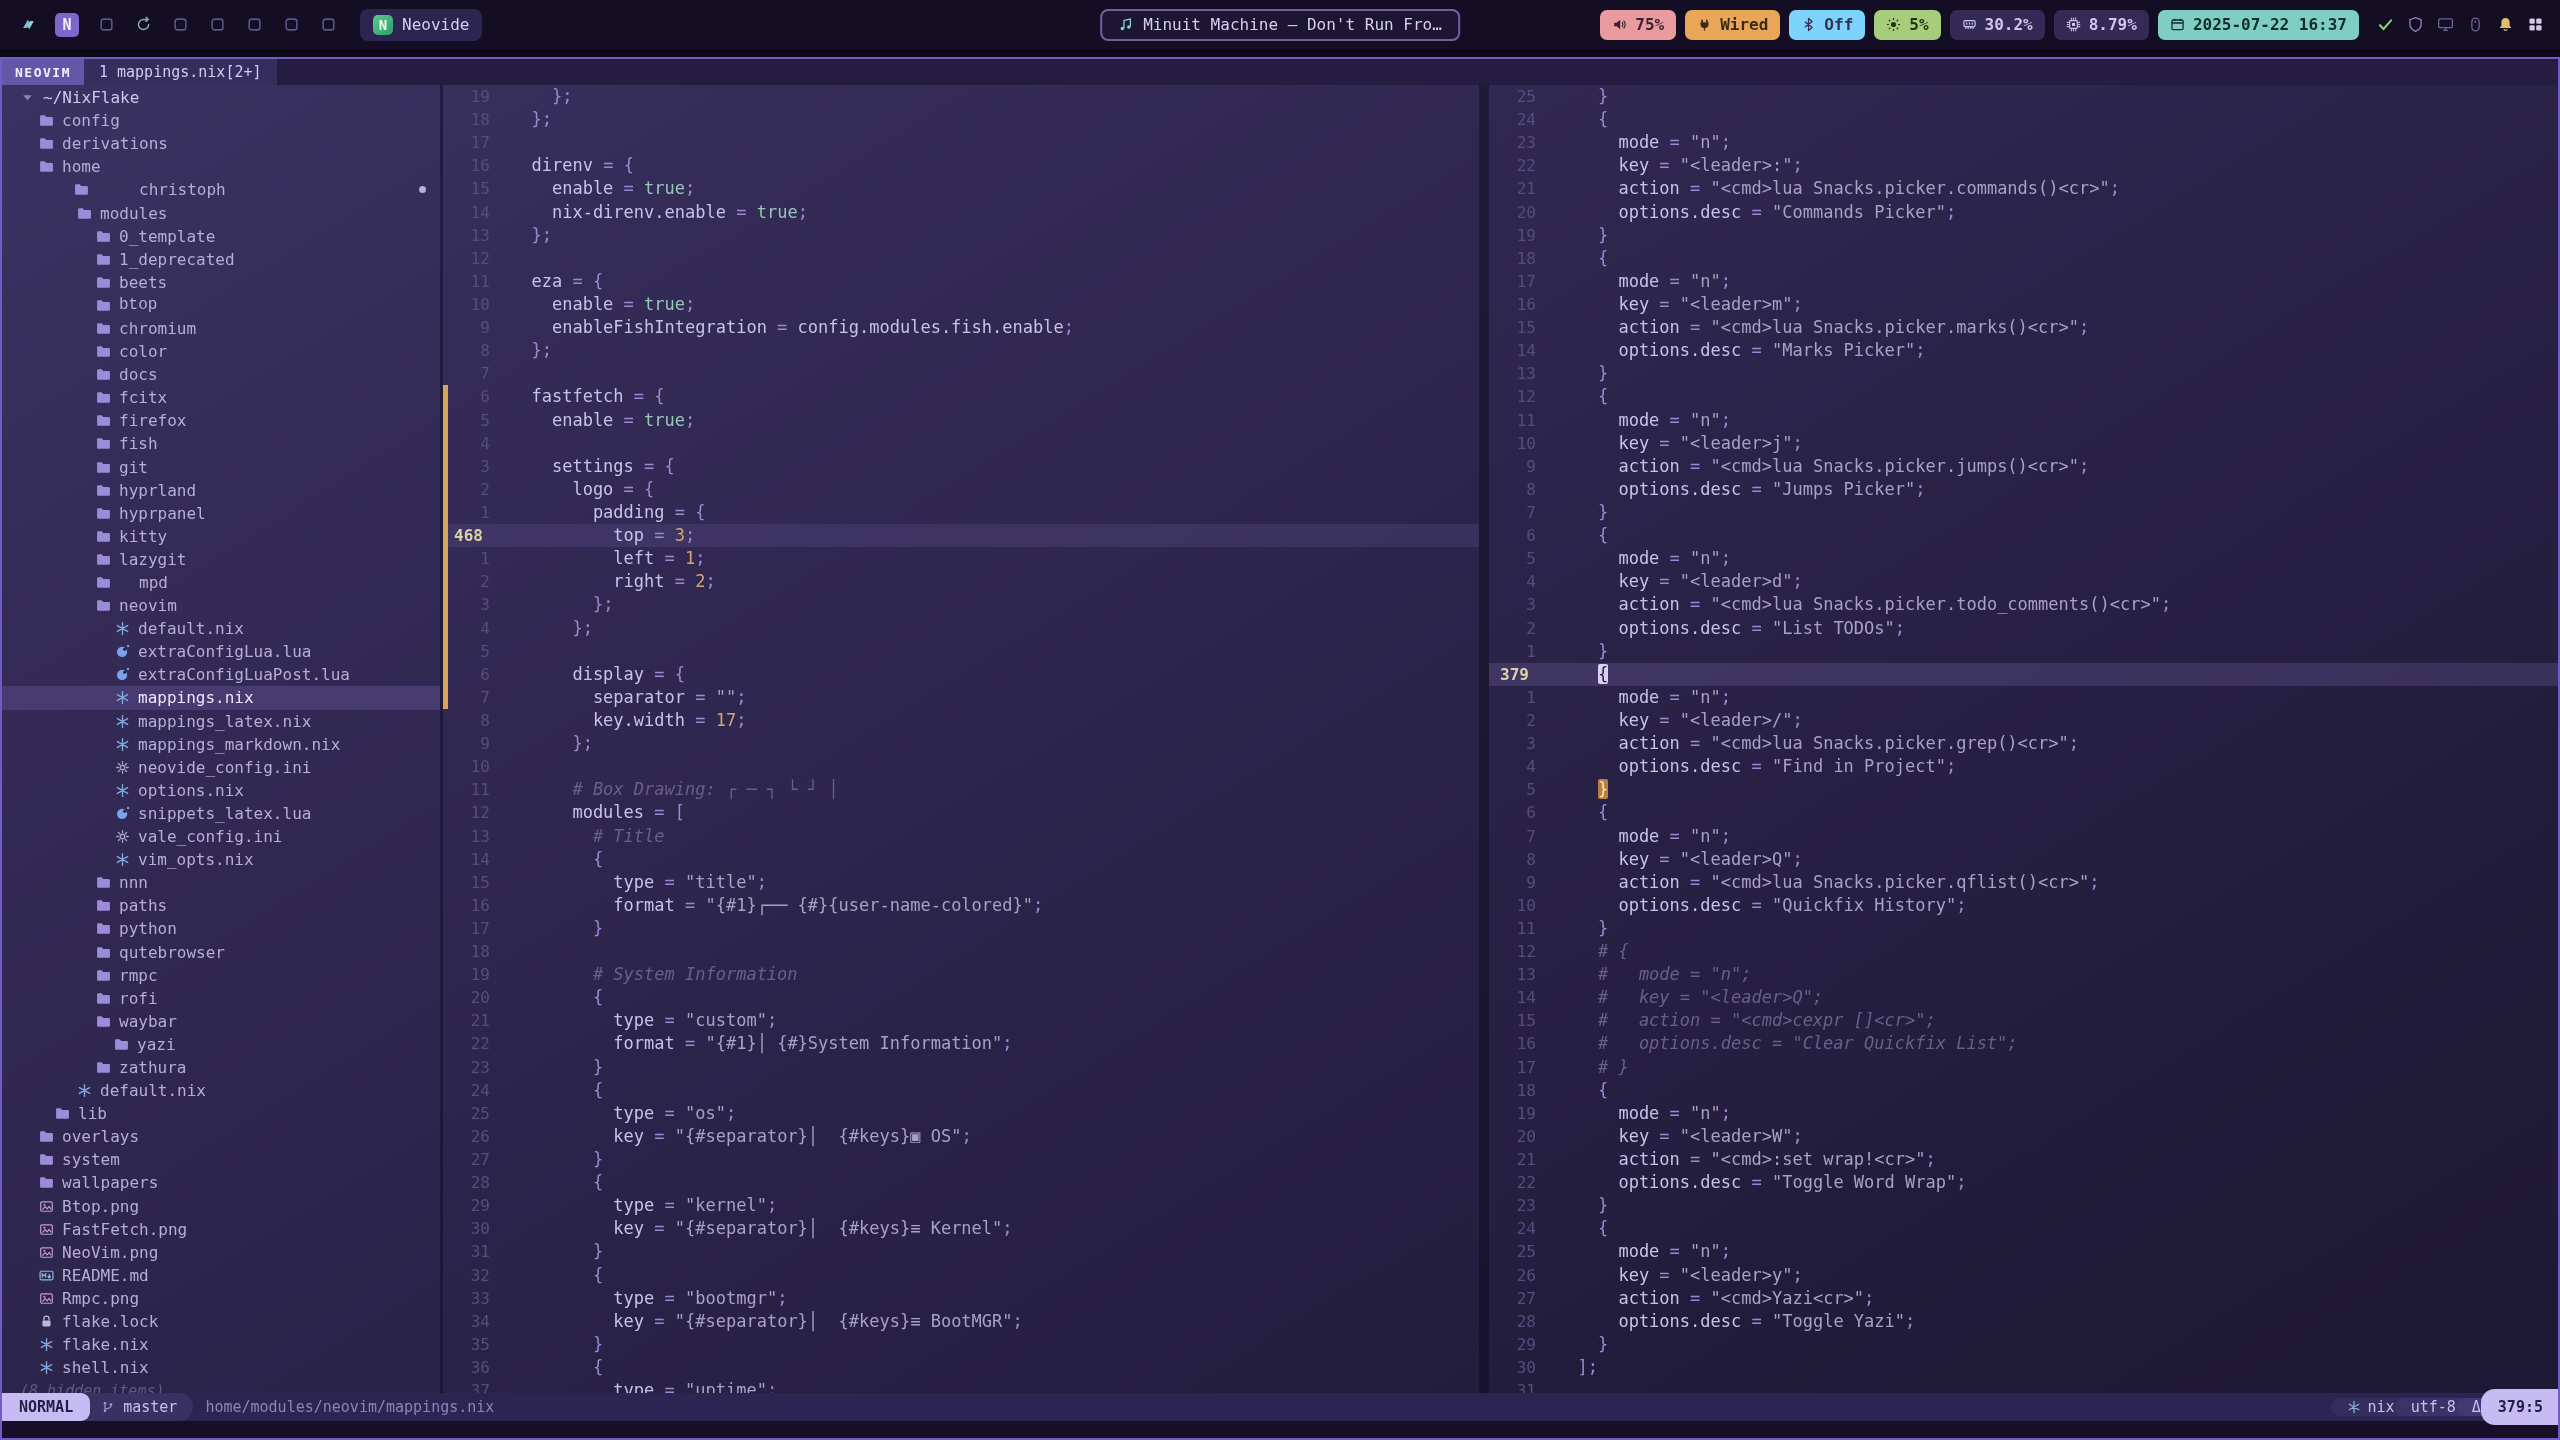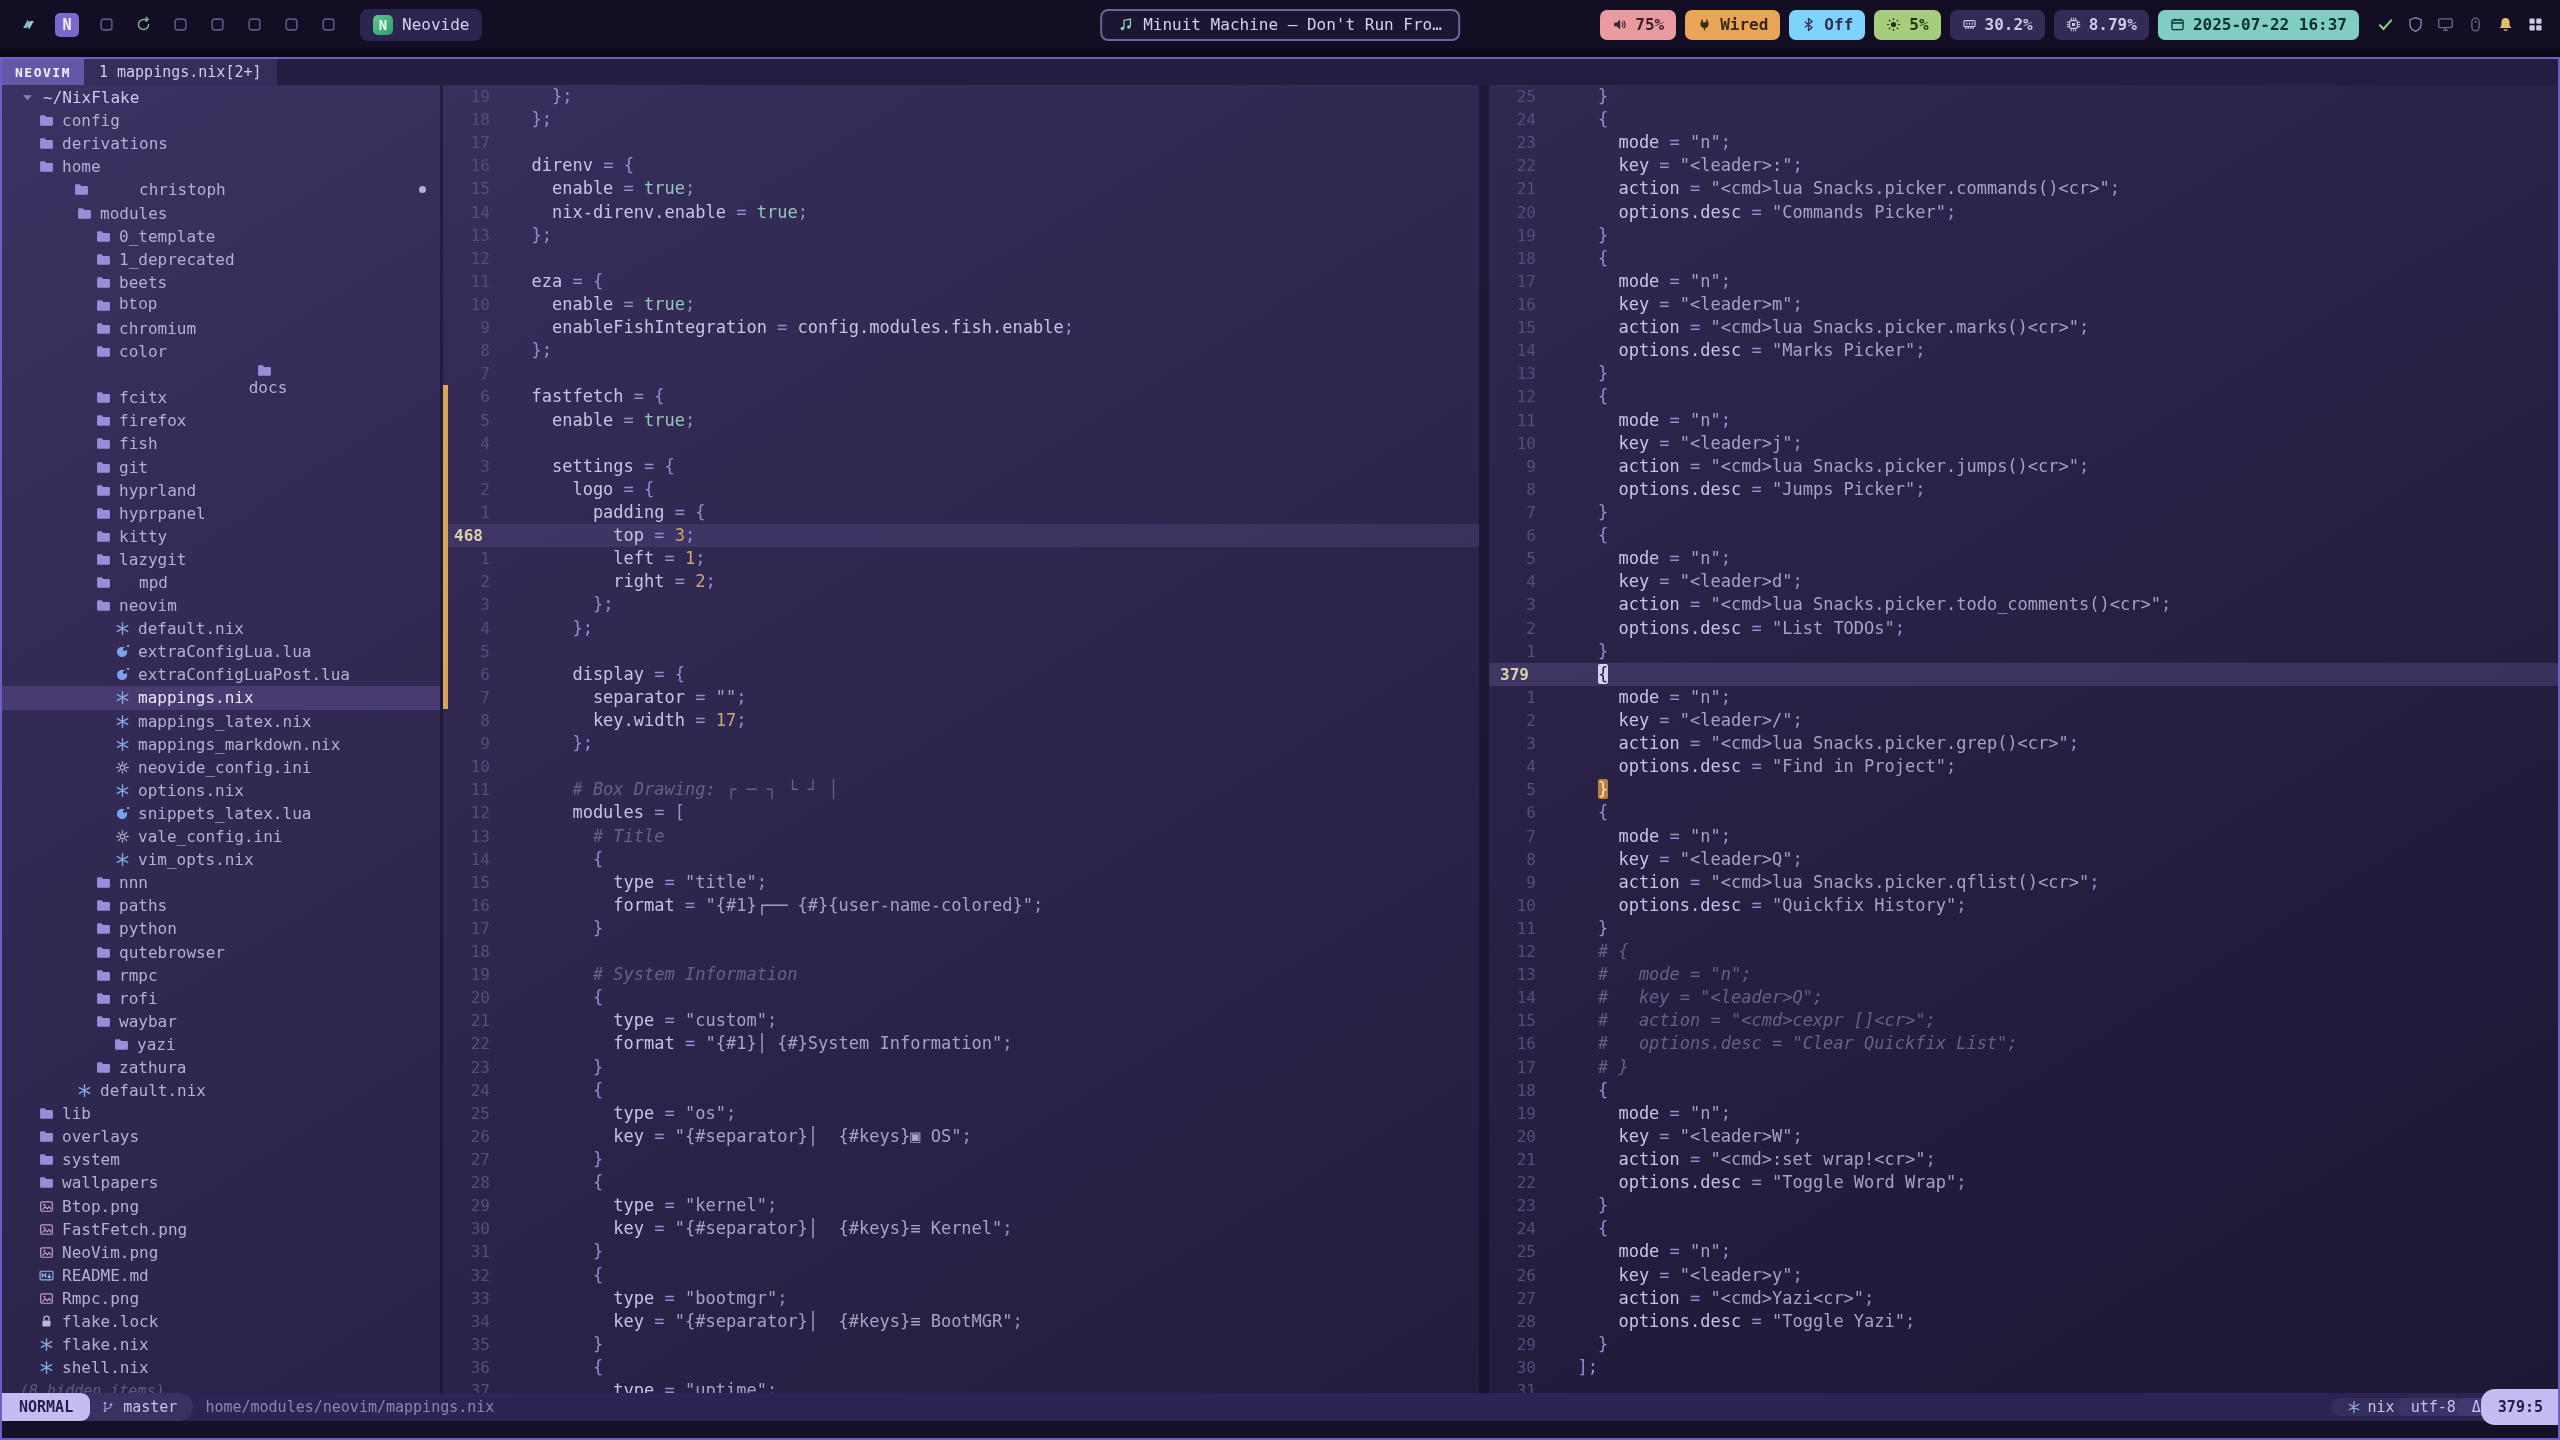--- a/index.html
+++ b/index.html
@@ -363,21 +363,21 @@
             <span>chromium</span>
           </div>
           <div class="trow" style="padding-left: 94px;">
             <span class="i" style="color:#9a8cd8">
               <svg viewBox="0 0 14 14">
                 <path fill="currentColor" d="M1 3.2C1 2.5 1.5 2 2.2 2h3.1l1.4 1.8h5.1c.7 0 1.2.5 1.2 1.2v5.8c0 .7-.5 1.2-1.2 1.2H2.2C1.5 12 1 11.5 1 10.8z"></path>
               </svg>
             </span>
             <span>color</span>
           </div>
-          <div class="trow" style="padding-left: 94px; flex-direction: column;">
+          <div class="trow" style="padding-left: 94px;">
             <span class="i" style="color:#9a8cd8">
               <svg viewBox="0 0 14 14">
                 <path fill="currentColor" d="M1 3.2C1 2.5 1.5 2 2.2 2h3.1l1.4 1.8h5.1c.7 0 1.2.5 1.2 1.2v5.8c0 .7-.5 1.2-1.2 1.2H2.2C1.5 12 1 11.5 1 10.8z"></path>
               </svg>
             </span>
             <span>docs</span>
           </div>
           <div class="trow" style="padding-left: 94px;">
             <span class="i" style="color:#9a8cd8">
               <svg viewBox="0 0 14 14">
@@ -645,21 +645,21 @@
           <div class="trow" style="padding-left: 75px;">
             <span class="i" style="color:#82a8e0">
               <svg viewBox="0 0 14 14">
                 <g stroke="currentColor" stroke-width="1.3" fill="none" stroke-linecap="round">
                   <path d="M7 1.5v11M2.2 4.25l9.6 5.5M11.8 4.25l-9.6 5.5"></path>
                 </g>
               </svg>
             </span>
             <span>default.nix</span>
           </div>
-          <div class="trow" style="padding-left: 37px;">
+          <div class="trow" style="padding-left: 37px; margin-left: 16px;">
             <span class="i" style="color:#9a8cd8">
               <svg viewBox="0 0 14 14">
                 <path fill="currentColor" d="M1 3.2C1 2.5 1.5 2 2.2 2h3.1l1.4 1.8h5.1c.7 0 1.2.5 1.2 1.2v5.8c0 .7-.5 1.2-1.2 1.2H2.2C1.5 12 1 11.5 1 10.8z"></path>
               </svg>
             </span>
             <span>lib</span>
           </div>
           <div class="trow" style="padding-left: 37px;">
             <span class="i" style="color:#9a8cd8">
               <svg viewBox="0 0 14 14">

